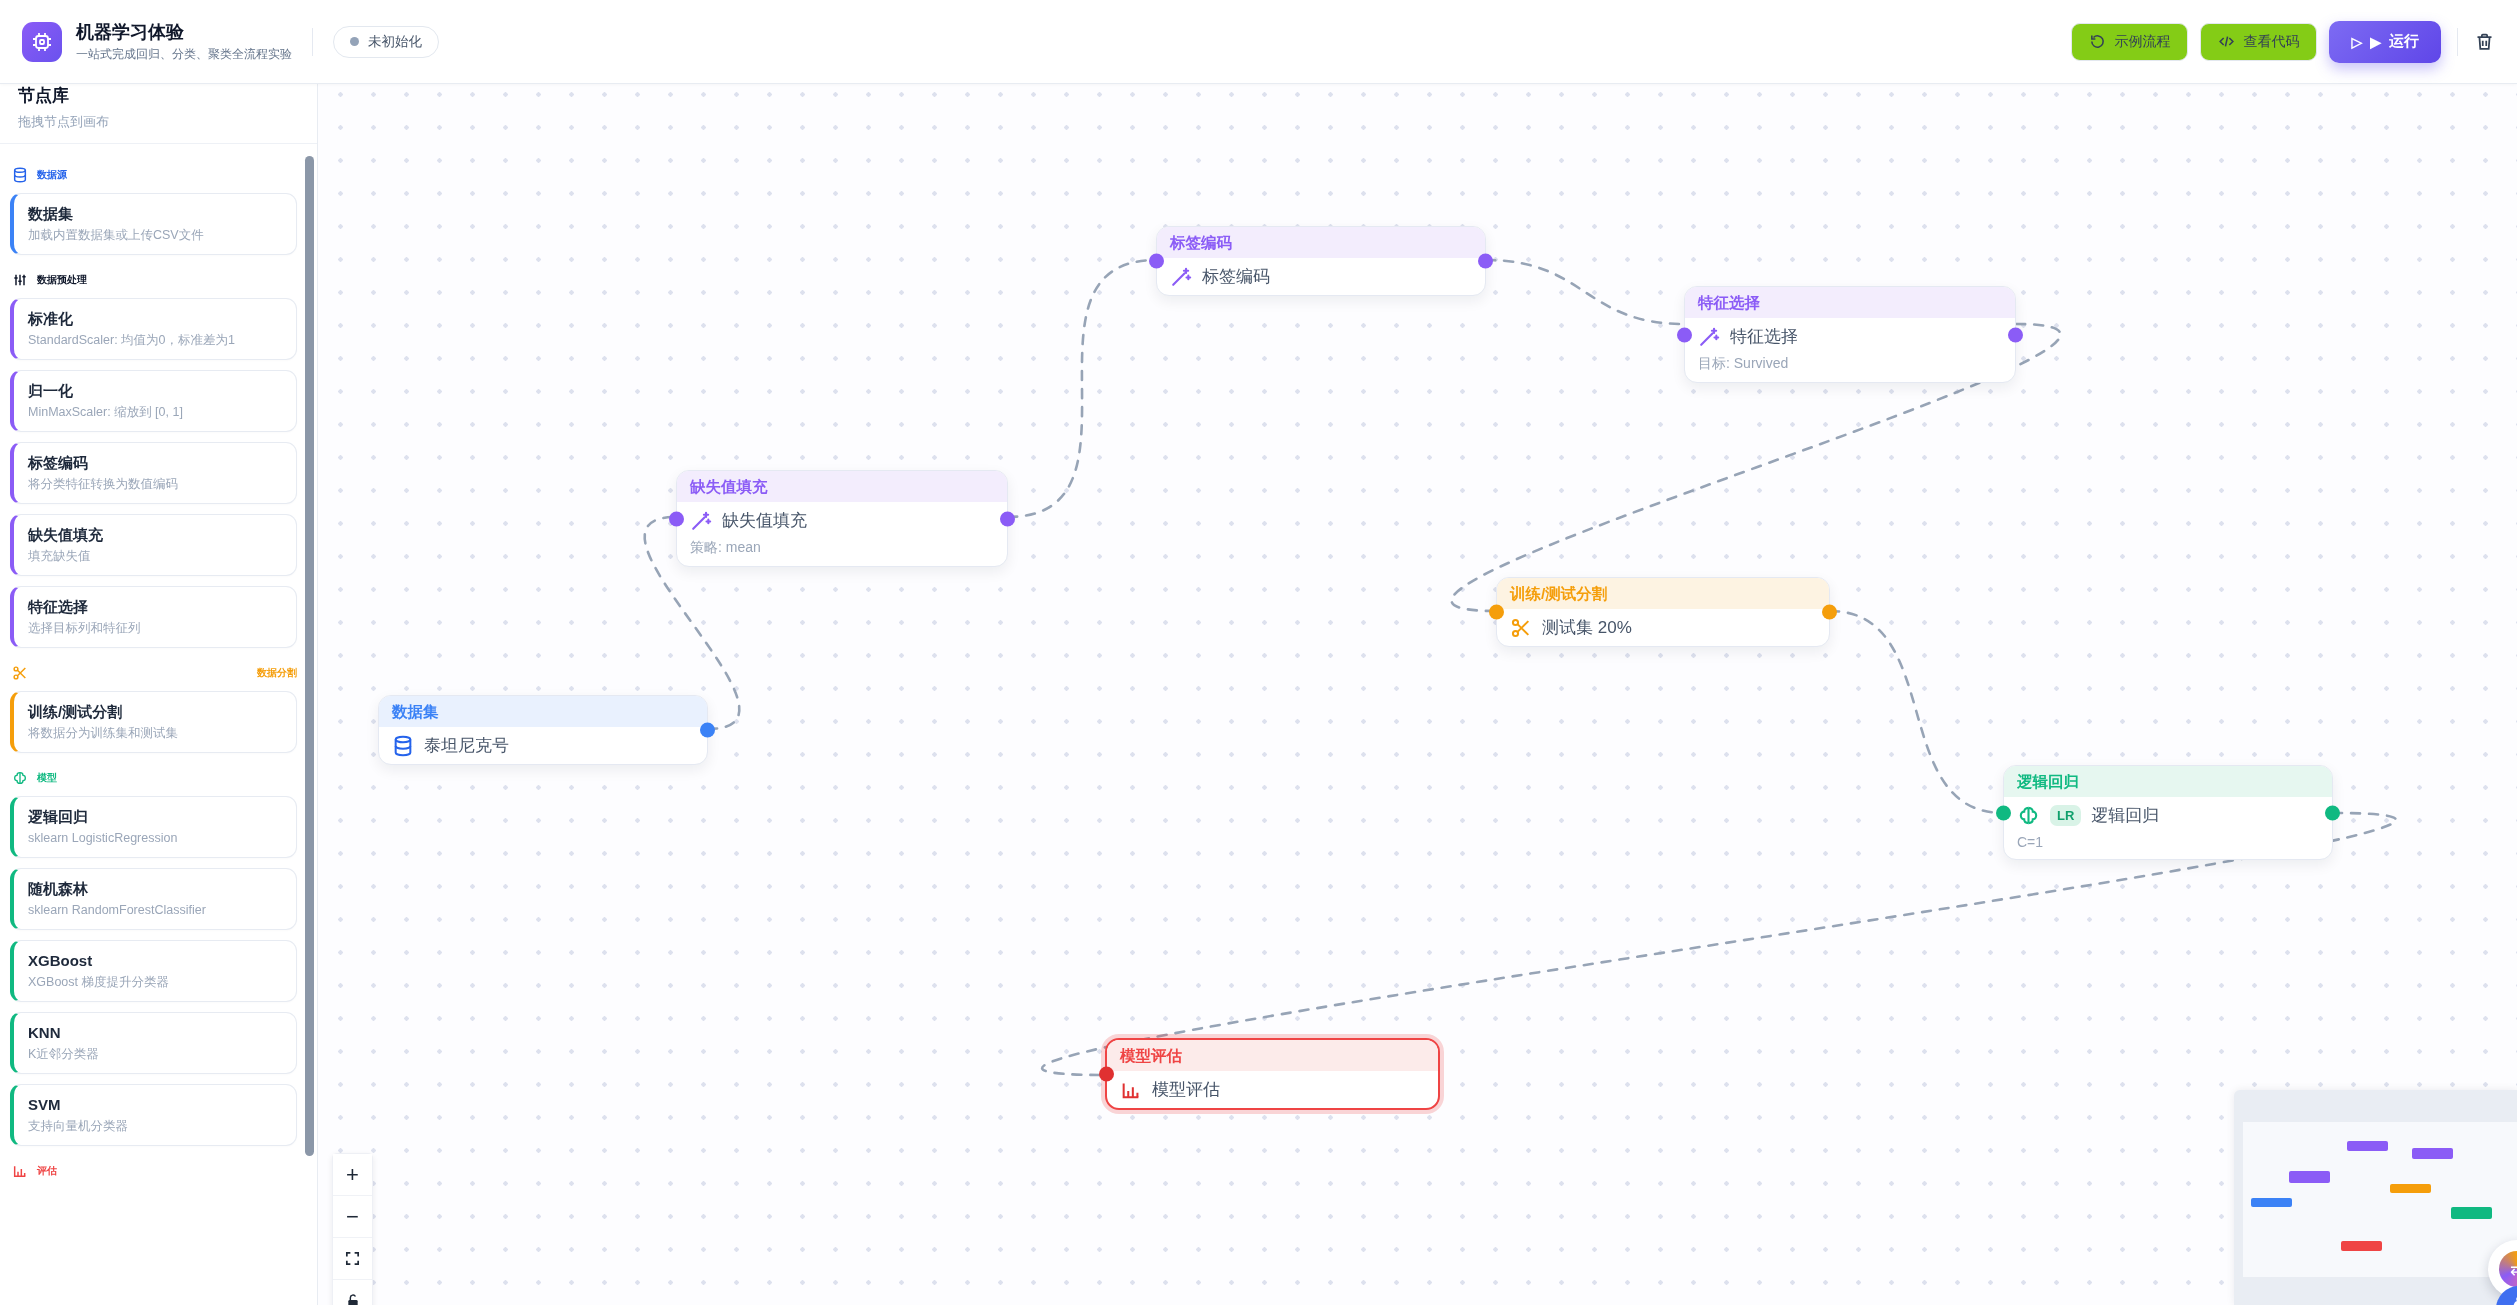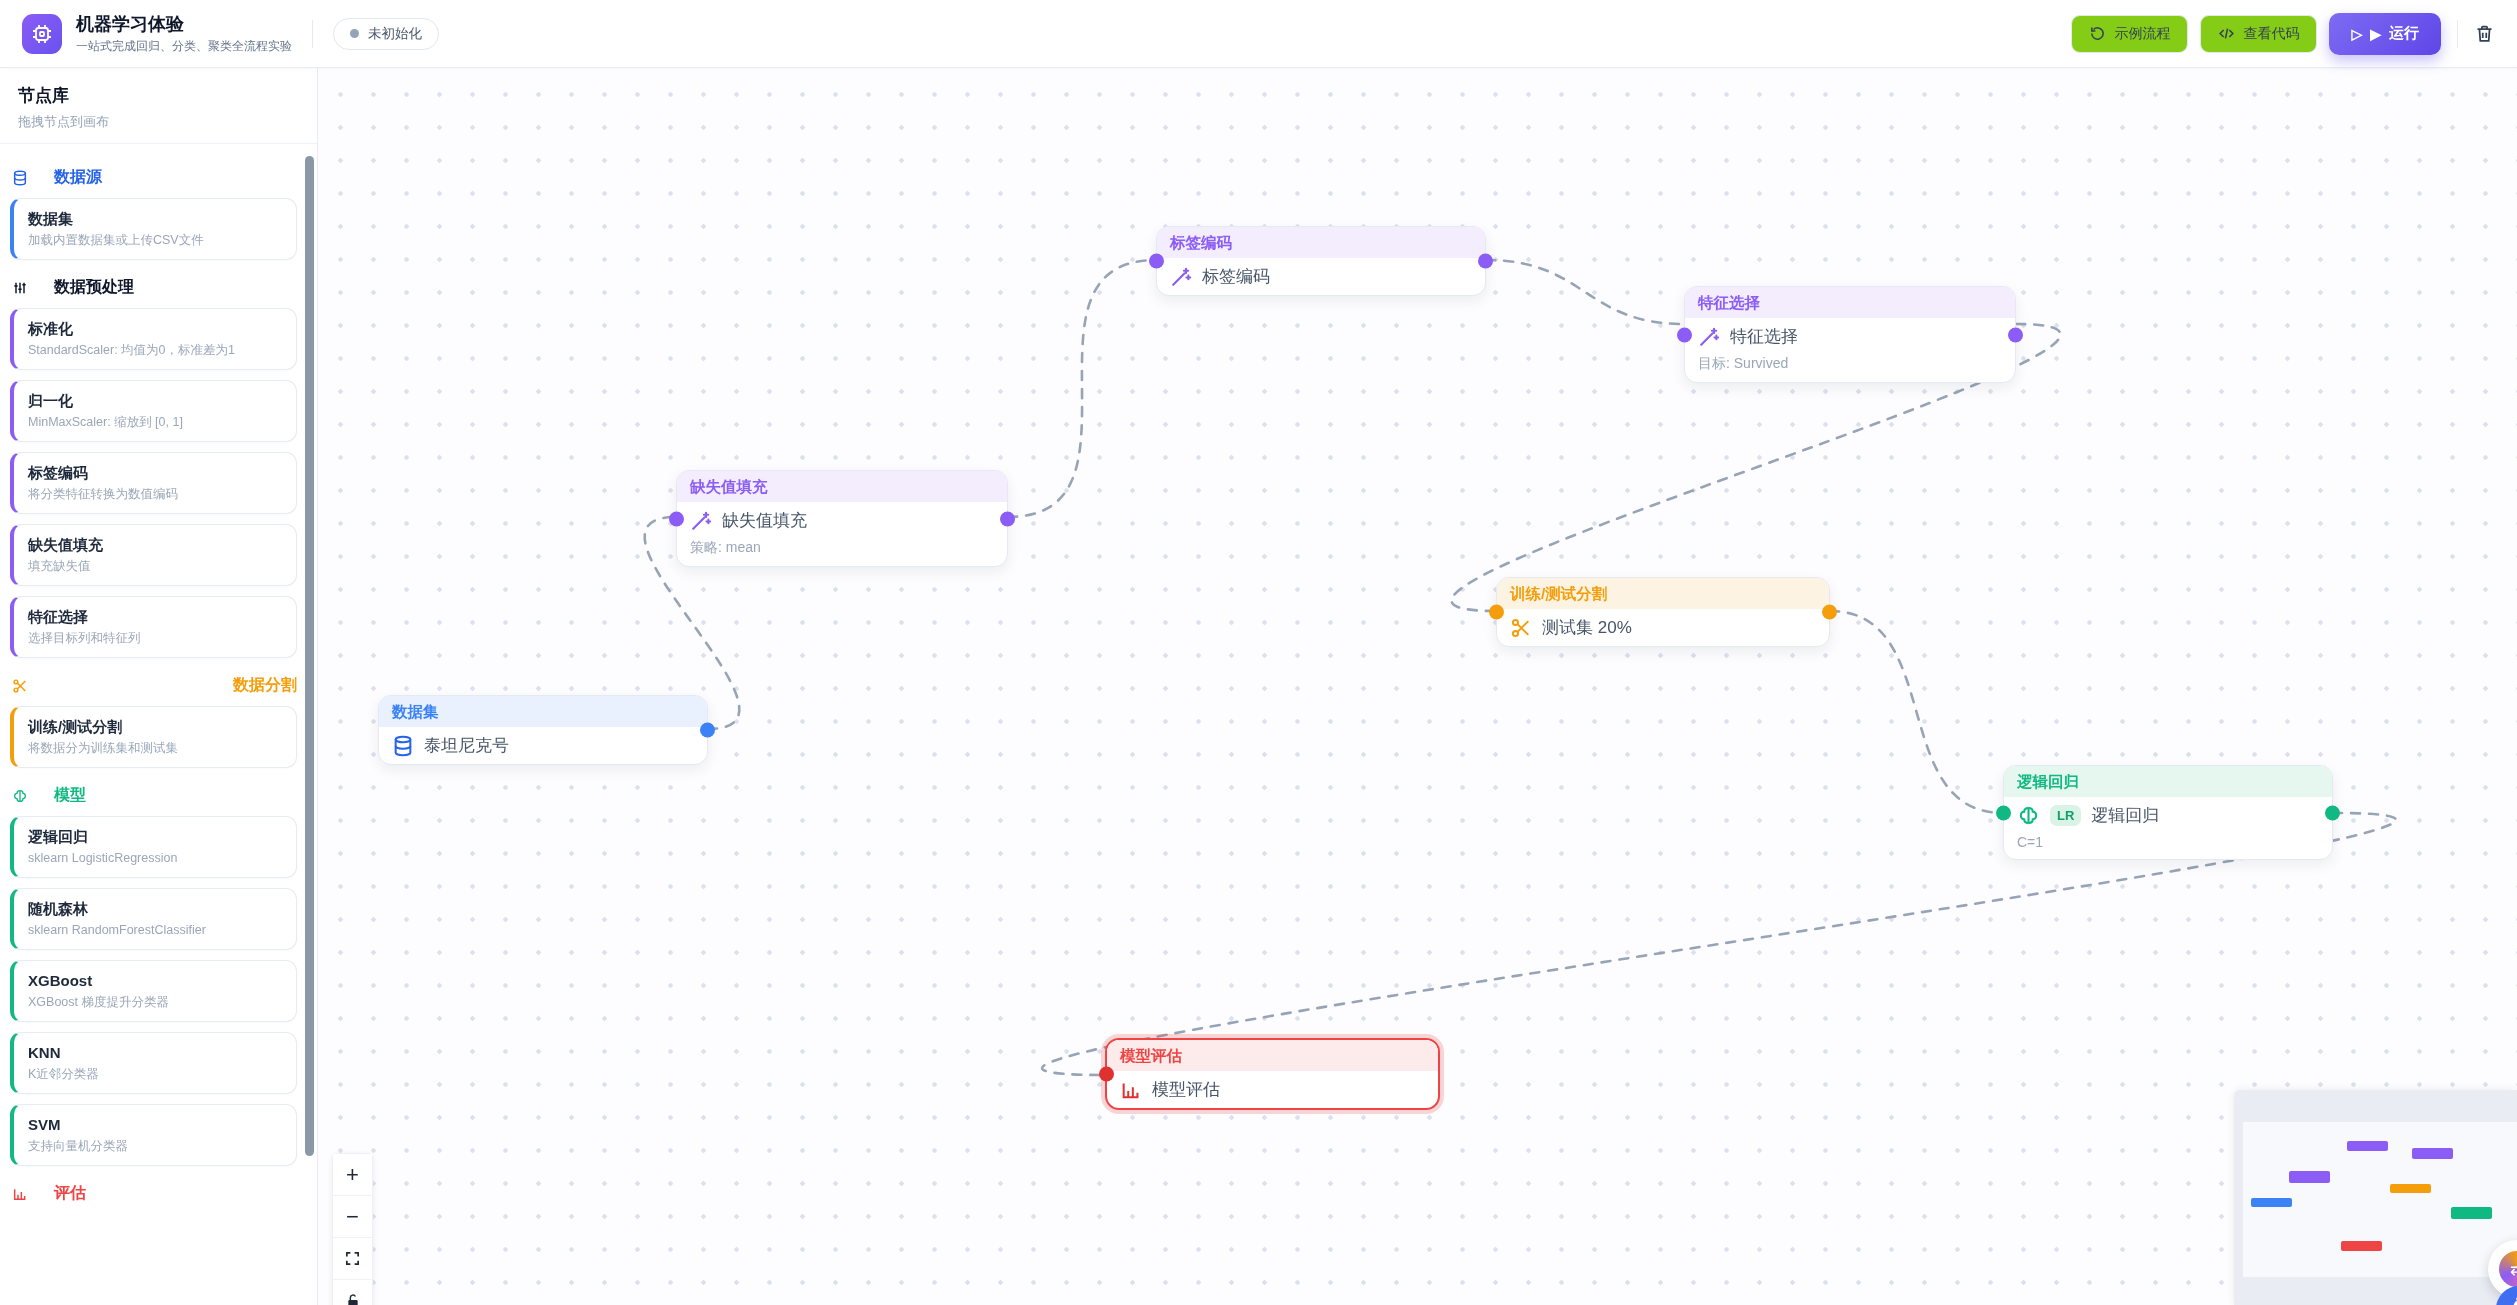--- a/index.html
+++ b/index.html
@@ -7,21 +7,21 @@
   body { font-family:"Liberation Sans", sans-serif; background:#fff; color:#1e293b; }
   .app { position:relative; width:2517px; height:1305px; overflow:hidden; background:#fdfdff; }
 
   
   .canvas-bg { position:absolute; left:318px; top:68px; right:0; bottom:0;
     background-color:#fdfdff;
     background-image:radial-gradient(#dde1ee 2px, transparent 2.4px);
     background-size:33px 33px; background-position:6px 10px; z-index:1; }
 
   
-  .header { position:absolute; left:0; top:0; width:2517px; height:68px; background:#fff;
+  .header { position:absolute; left:0; top:0; width:2517px; height:84px; background:#fff;
     border-bottom:1px solid #e8ecf2; display:flex; align-items:center; padding:0 22px; z-index:20;
     box-shadow:0 1px 3px rgba(15,23,42,.03); }
   .logo { width:40px; height:40px; border-radius:11px; background:linear-gradient(135deg,#8b5cf6,#6a52ee);
     display:flex; align-items:center; justify-content:center; flex:0 0 auto; }
   .title-block { margin-left:14px; }
   .app-title { font-size:18px; font-weight:bold; color:#0f172a; line-height:22px; }
   .app-subtitle { font-size:12px; color:#64748b; margin-top:3px; }
   .v-divider { width:1px; height:28px; background:#e5e9f1; margin:0 20px; }
   .status-badge { display:flex; align-items:center; gap:9px; height:32px; padding:0 16px;
     border:1px solid #e3e8ef; border-radius:16px; font-size:13.5px; color:#475569; background:#fff; }
@@ -36,21 +36,21 @@
   .run-glyph { font-size:14px; line-height:1; }
   .icon-btn { border:none; background:none; color:#334155; cursor:pointer; display:flex; align-items:center; }
 
   
   .sidebar { position:absolute; left:0; top:68px; width:318px; bottom:0; background:#fff;
     border-right:1px solid #e8ecf2; z-index:15; overflow:hidden; }
   .sidebar-head { padding:16px 18px 12px; border-bottom:1px solid #eef1f6; }
   .sidebar-title { font-size:17px; font-weight:bold; color:#0f172a; }
   .sidebar-sub { font-size:13px; color:#94a3b8; margin-top:6px; }
   .sidebar-scroll { padding:6px 20px 0 10px; }
-  .category { display:flex; align-items:center; gap:26px; font-size:16px; font-weight:bold; margin:17px 0 10px 2px; }
+  .category { display:flex; align-items:center; gap:9px; font-size:10px; font-weight:bold; margin:17px 0 10px 2px; }
   .category svg { flex:0 0 auto; }
   .cat-blue { color:#2563eb; } .cat-purple { color:#0f172a; } .cat-orange { color:#f59e0b;justify-content:space-between; }
   .cat-green { color:#10b981; } .cat-red { color:#ef4444; }
   .card { border:1px solid #e7ebf2; border-radius:11px; background:#fff; padding:10px 14px 11px;
     margin-bottom:10px; cursor:grab; border-left-width:4px; box-shadow:0 1px 2px rgba(15,23,42,.02); }
   .card-title { font-size:15px; font-weight:bold; color:#1e293b; line-height:19px; }
   .card-desc { font-size:12.5px; color:#9aa6b8; margin-top:4px; line-height:16px; }
   .bl-blue { border-left-color:#3b82f6; } .bl-purple { border-left-color:#8b5cf6; }
   .bl-orange { border-left-color:#f59e0b; } .bl-green { border-left-color:#10b981; }
   .sidebar-scrollbar { position:absolute; right:3px; top:88px; width:9px; height:1000px;

